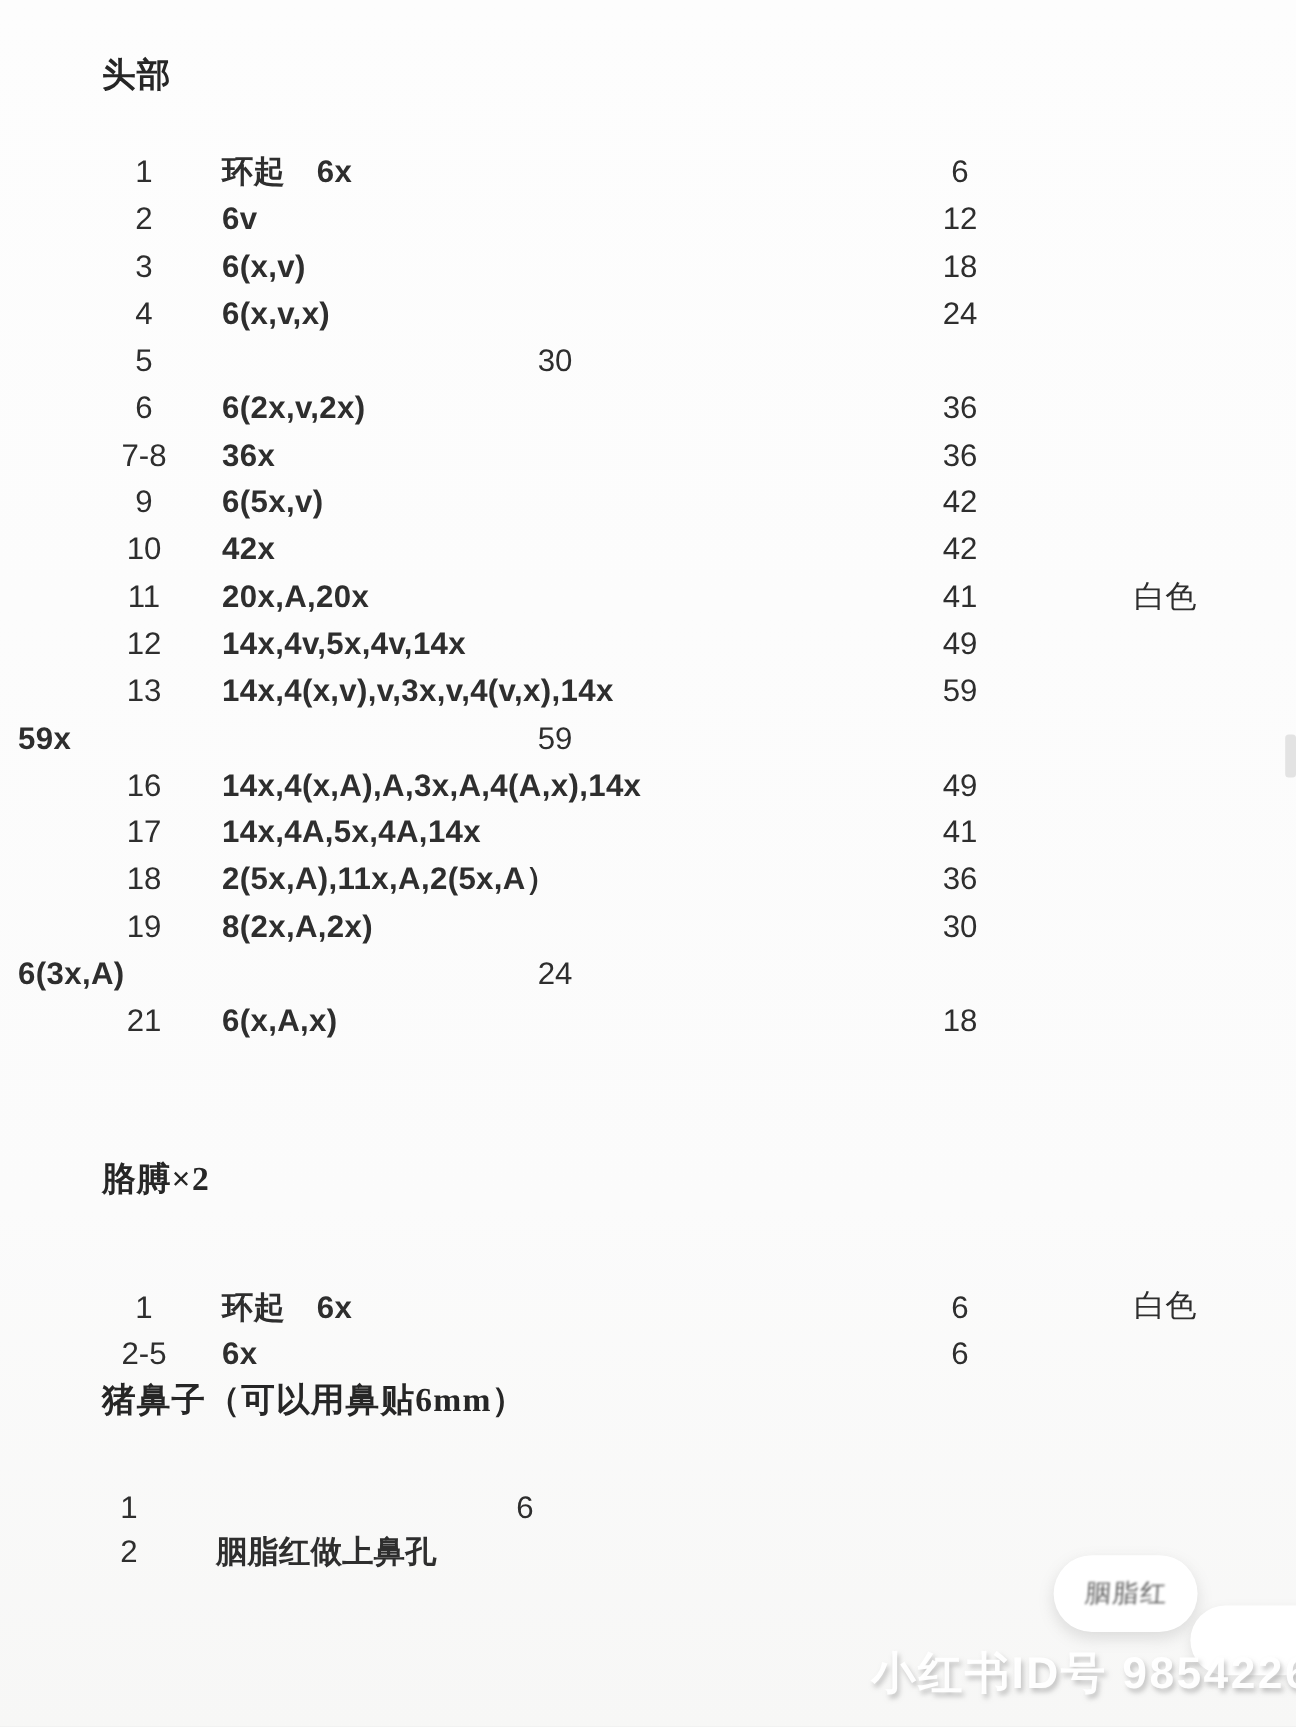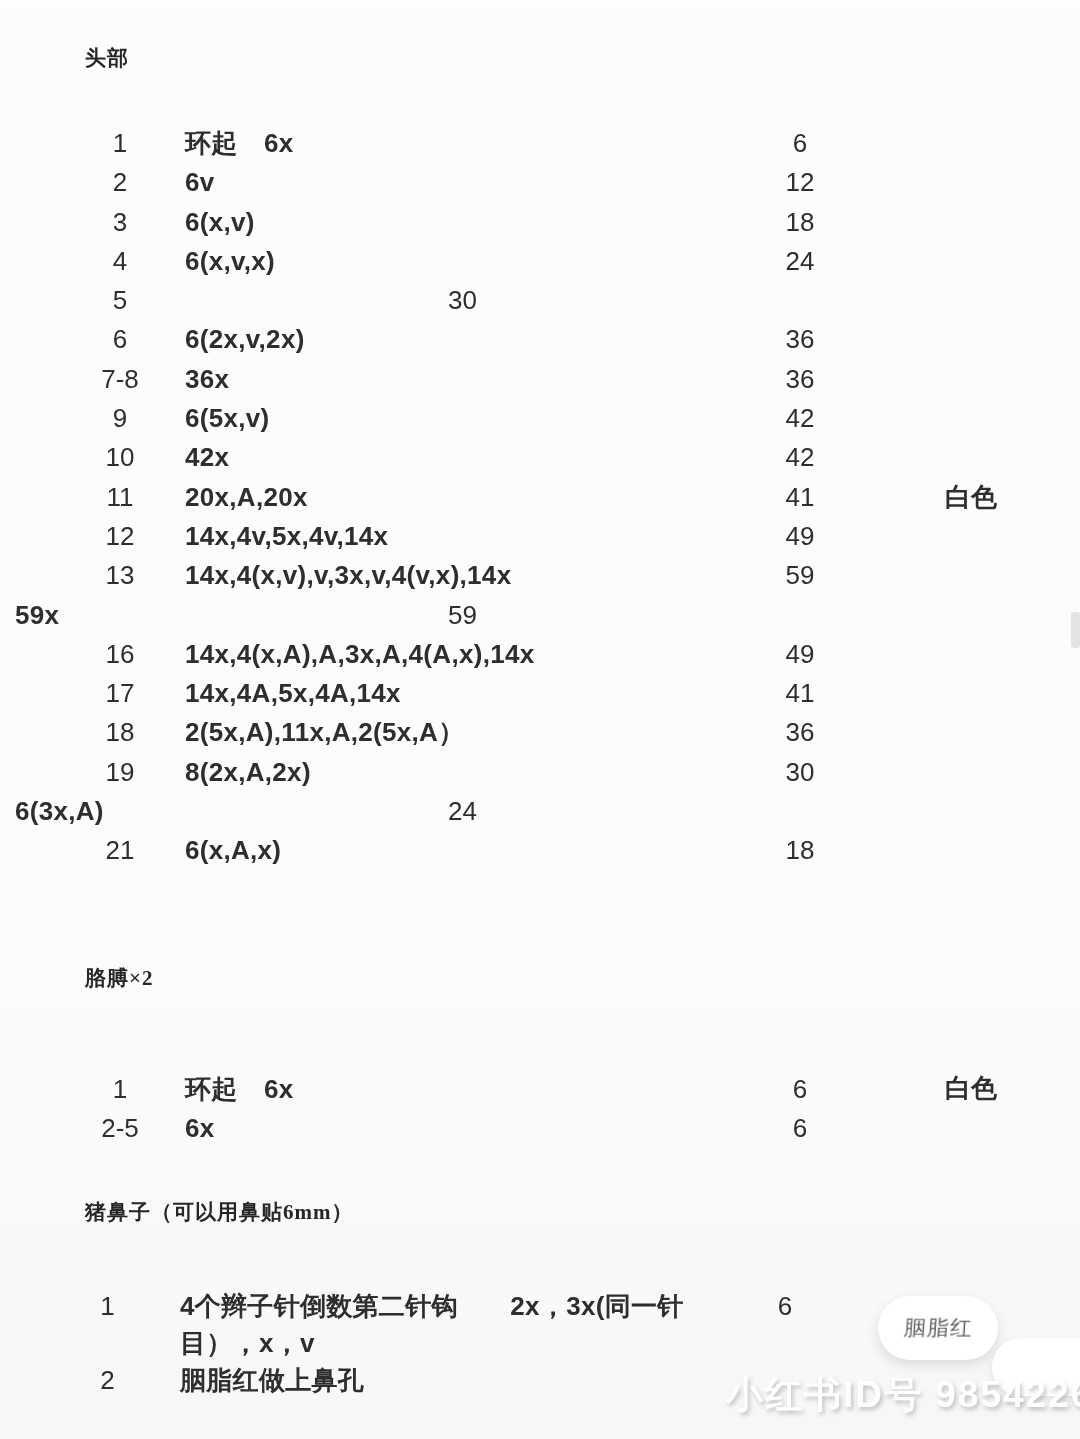--- a/index.html
+++ b/index.html
@@ -16,21 +16,21 @@
     background: linear-gradient(180deg, #fdfdfd 0%, #fbfbfb 70%, #f7f7f6 100%);
     overflow: hidden;
     color: #2d2d2d;
   }
   .section { position: absolute; left: 0; width: 1080px; }
   .section-title {
     position: absolute;
     left: 85px;
     top: 0;
     font-family: "Liberation Serif", serif;
-    font-size: 21px;
+    font-size: 28px;
     font-weight: 600;
     color: #262626;
     letter-spacing: 1px;
     white-space: nowrap;
   }
   .rows { position: absolute; left: 0; top: 0; width: 1080px; }
   .row {
     display: grid;
     grid-template-columns: 170px 585px 90px auto;
     align-items: start;
@@ -47,21 +47,20 @@
     padding-left: 15px;
     letter-spacing: 0.3px;
     word-break: break-all;
     font-weight: bold;
   }
   .c-count { text-align: center; }
   .c-color {
     padding-left: 100px;
     font-family: "Liberation Serif", serif;
     white-space: nowrap;
-    font-weight: bold;
   }
   
   .section-arms .row { line-height: 38.5px; }
   
   .section-nose .row {
     grid-template-columns: 165px 545px 150px auto;
     line-height: 37px;
   }
   .section-nose .c-num { padding-left: 50px; }
   .section-nose .c-color { padding-left: 85px; }
@@ -243,27 +242,26 @@
       </div>
         <div class="row">
         <div class="c-num">2-5</div>
         <div class="c-instr">6x</div>
         <div class="c-count">6</div>
         <div class="c-color"></div>
       </div>
       </div>
   </div>
 
-  <div class="section section-nose" style="top:1198px; height:230px;">
+  <div class="section section-nose" style="top:1148px; height:230px;">
     <div class="section-title">猪鼻子（可以用鼻贴6mm）</div>
     <div class="rows" style="top:90px;">
 
     <div class="row">
         <div class="c-num">1</div>
-        <div class="c-instr">4个辫子针倒数第二针钩　　2x，3x(同一针目），x，v</div>
         <div class="c-count">6</div>
       </div>
         <div class="row">
         <div class="c-num">2</div>
         <div class="c-instr">胭脂红做上鼻孔</div>
         <div class="c-count"></div>
         <div class="c-color"></div>
       </div>
       </div>
   </div>

